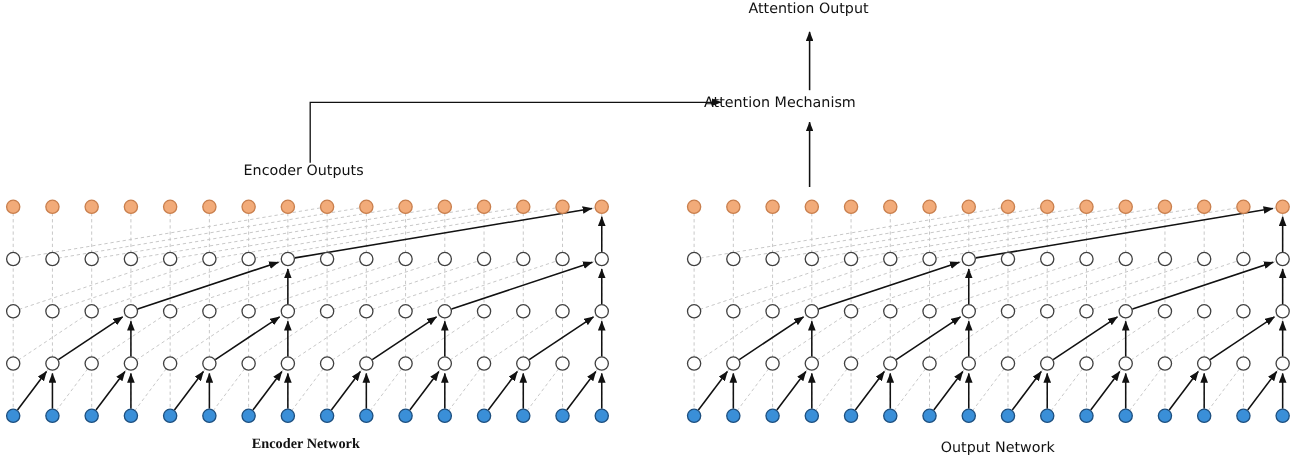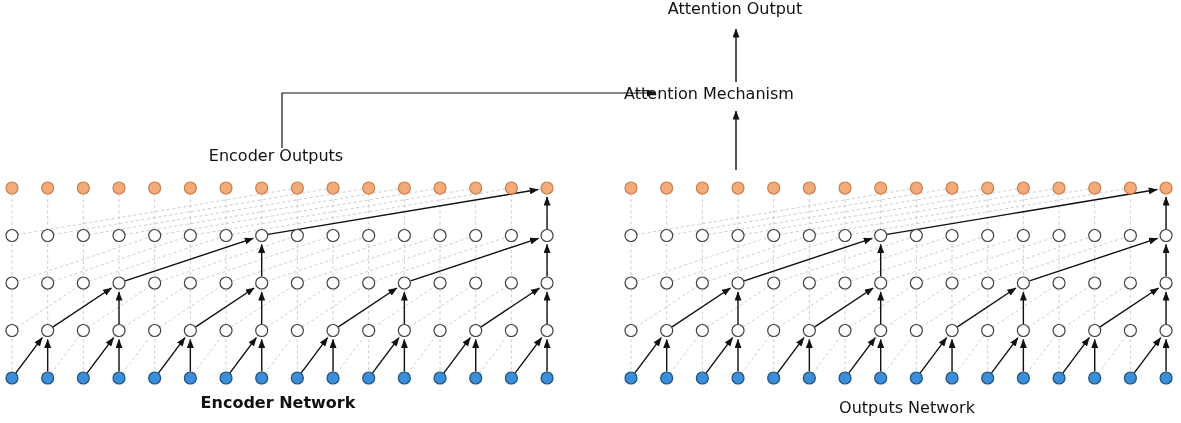--- a/index.html
+++ b/index.html
@@ -13,21 +13,21 @@
   .canvas {
     position: relative;
     width: 1181px;
     height: 423px;
     font-family: "DejaVu Sans", "Liberation Sans", sans-serif;
   }
   svg { position: absolute; left: 0; top: 0; }
   .lbl {
     position: absolute;
     transform: translateX(-50%);
-    font-size: 16px;
+    font-size: 13px;
     color: #111111;
     white-space: nowrap;
     line-height: 14px;
   }
   .lbl.bold { font-weight: 700; }
 </style>
 </head>
 <body>
 
 <div class="canvas">
@@ -398,16 +398,16 @@
         <path d="M282,148 L282,93 L655.5,93" fill="none" stroke="#111111" stroke-width="1.2" marker-end="url(#ah)"></path>
       </g>
     </svg>
 
   <div class="lbl" id="lbl-attention-output" style="left:735px; top:2px;">Attention Output</div>
 
   <div class="lbl" id="lbl-attention-mechanism" style="left:709px; top:87px;">Attention Mechanism</div>
 
   <div class="lbl" id="lbl-encoder-outputs" style="left:276px; top:149px;">Encoder Outputs</div>
 
-  <div class="lbl bold" id="lbl-encoder-network" style="left:278px; top:396px;">Encoder Network</div>
-
-  <div class="lbl" id="lbl-decoder-network" style="left:907px; top:401px;">Outputs Network</div>
+  <div class="lbl bold" id="lbl-encoder-network" style="left:278px; top:396px;font-family:Liberation Serif, serif;">Encoder Network</div>
+
+  <div class="lbl" id="lbl-decoder-network" style="left:907px; top:401px;">Output Network</div>
 </div>
 
 </body></html>

